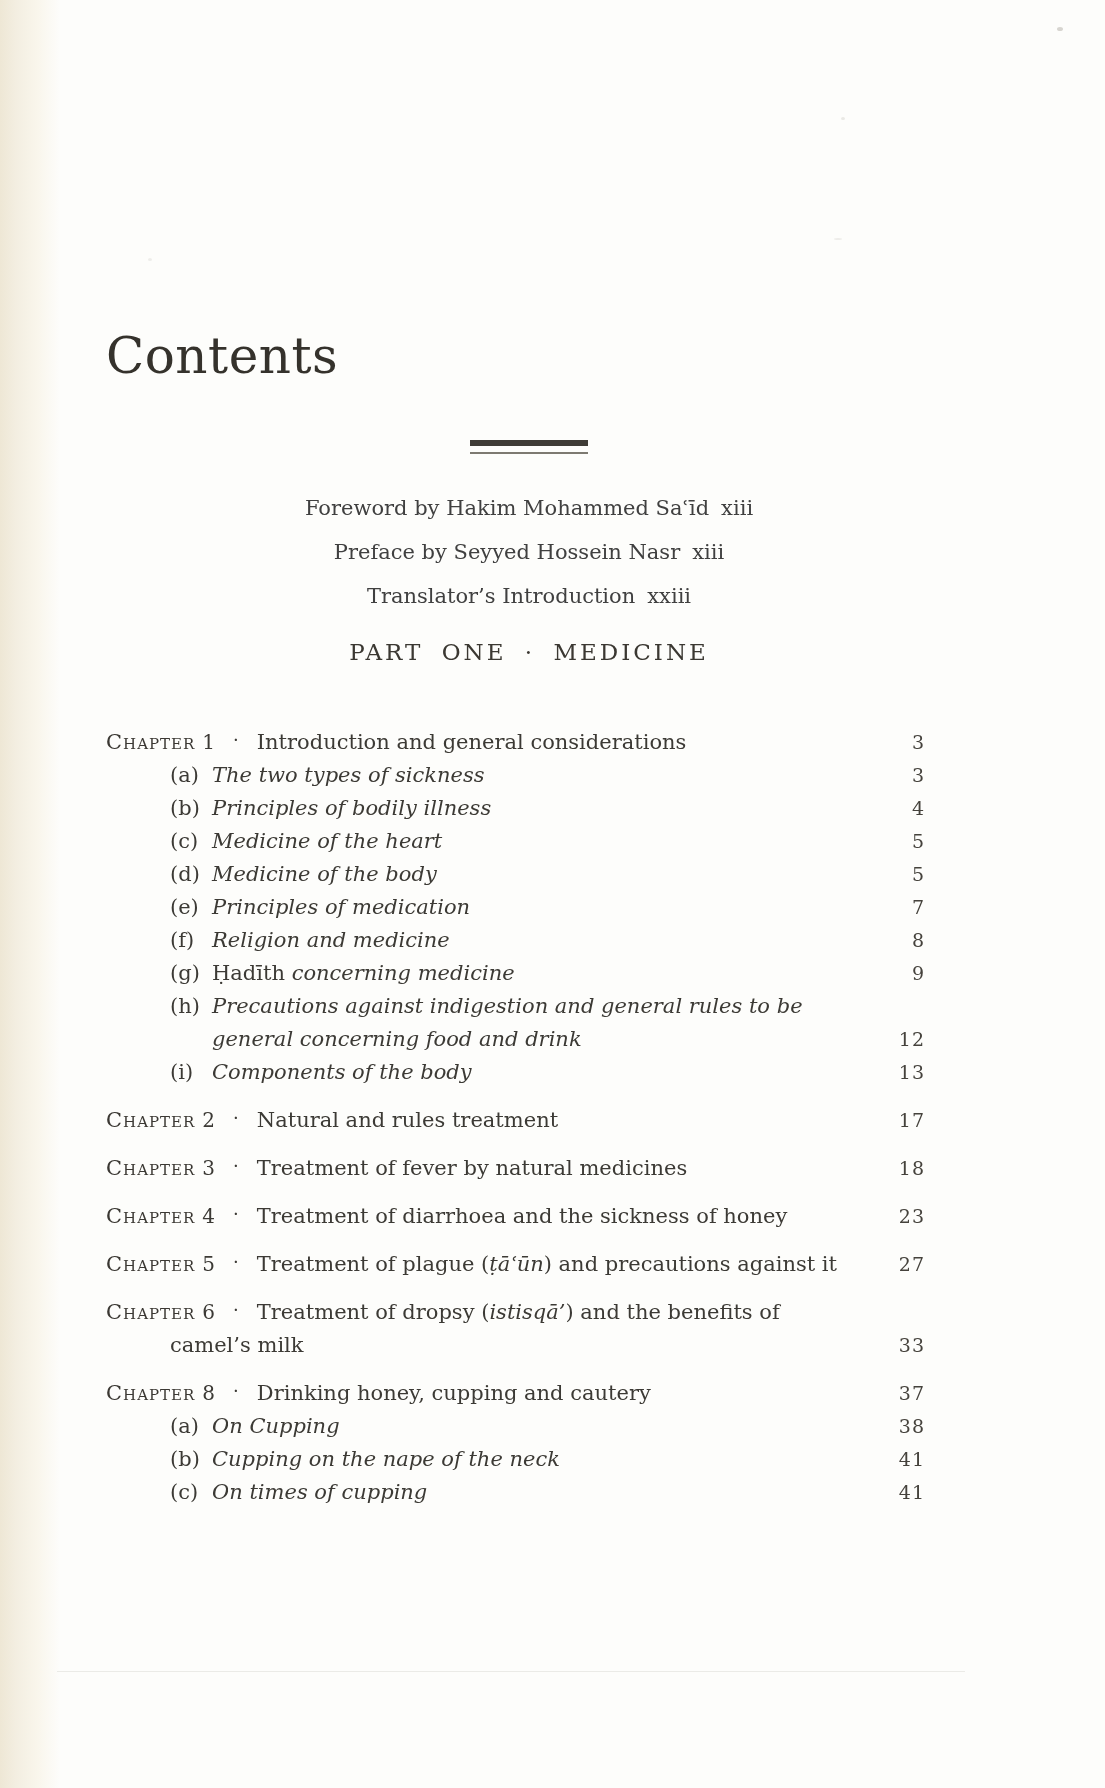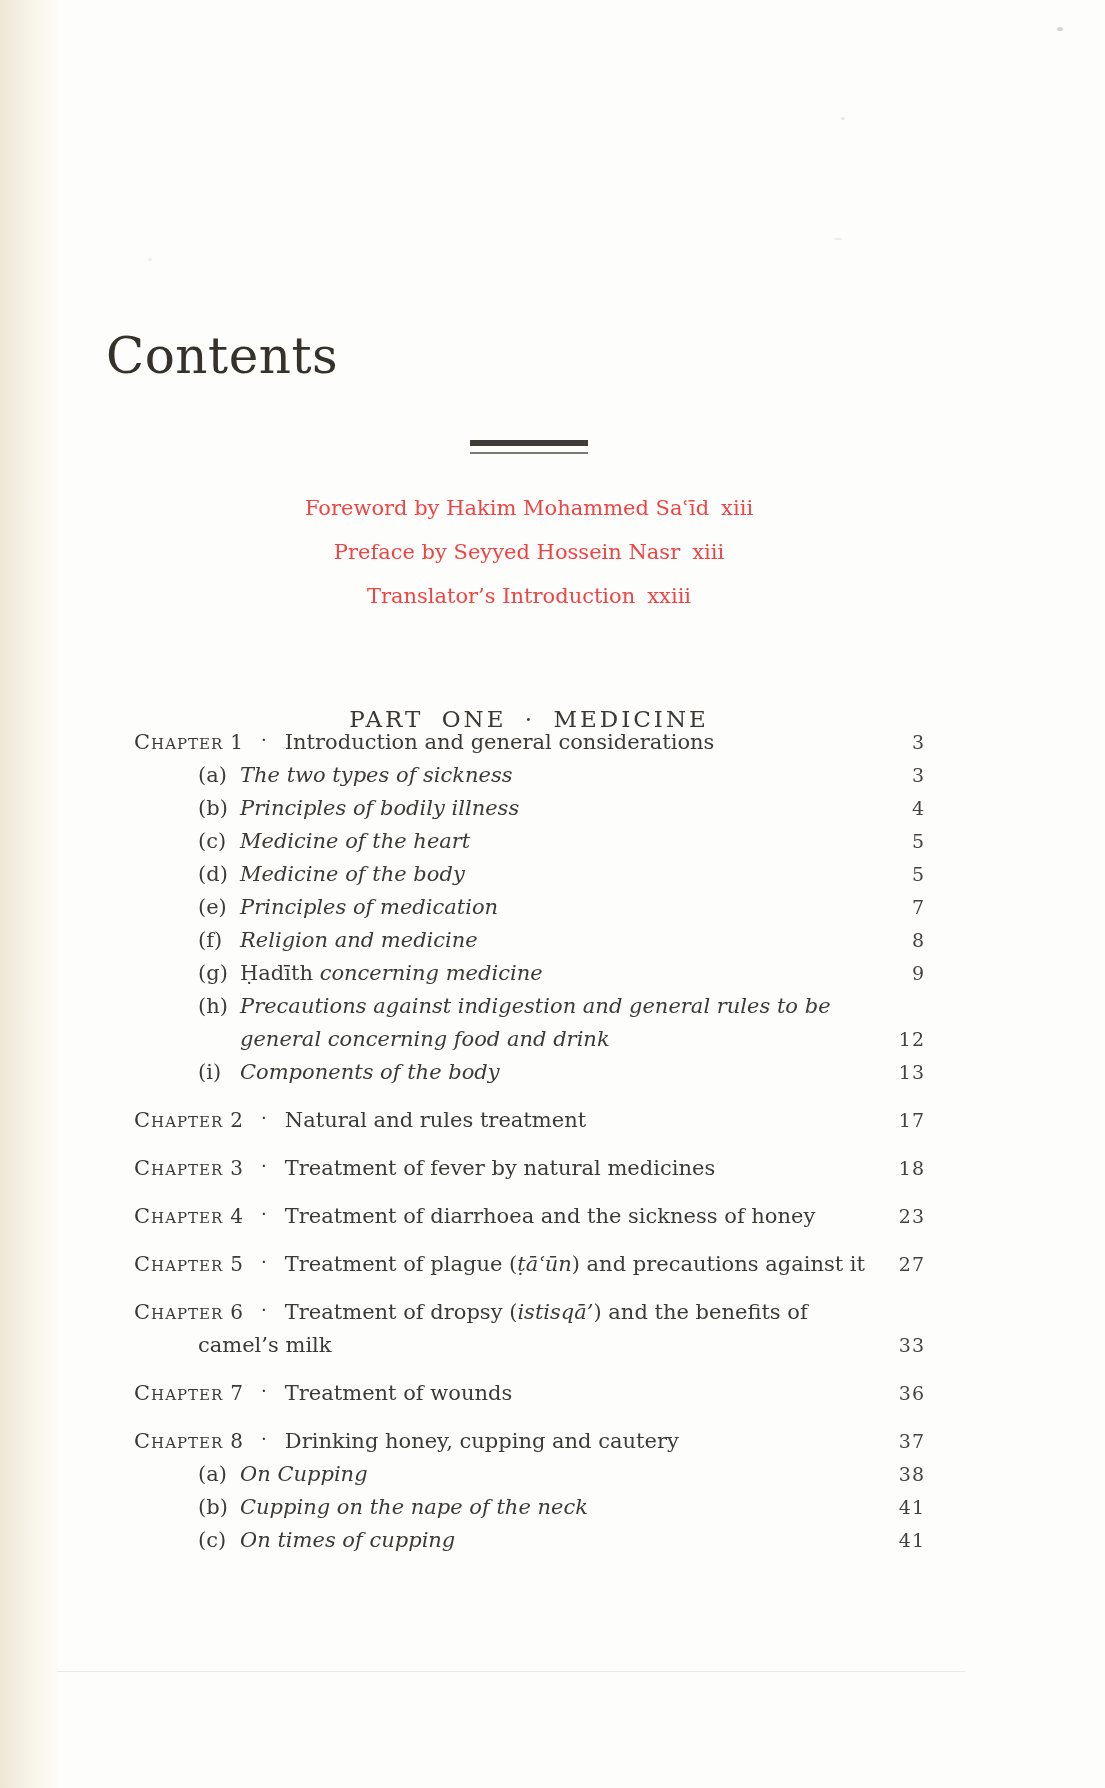--- a/index.html
+++ b/index.html
@@ -20,33 +20,33 @@
   .page-title{
     position:absolute;left:106px;top:330px;width:846px;
     text-align:left;font-size:50px;line-height:1.05;color:#35322c;
     letter-spacing:.5px;
   }
   .title-rule{position:absolute;left:106px;top:440px;width:846px;text-align:center;}
   .title-rule .thick{width:118px;height:6px;background:#3f3c36;margin:0 auto;}
   .title-rule .thin{width:118px;height:2px;background:#7d7a71;margin:6px auto 0;}
 
   .front{position:absolute;left:106px;top:486px;width:846px;text-align:center;
-    font-size:21px;line-height:44px;color:#ef4444;}
+    font-size:21px;line-height:44px;color:#404040;}
   .fm-page{margin-left:12px;}
 
   .part-heading{
-    position:absolute;left:106px;top:706px;width:846px;text-align:center;
+    position:absolute;left:106px;top:639px;width:846px;text-align:center;
     font-size:23px;letter-spacing:3px;word-spacing:8px;color:#3b3832;
   }
 
   .toc{position:absolute;left:106px;top:726px;width:819px;font-size:21px;line-height:33px;}
   .row{display:flex;align-items:flex-end;}
   .row.chapter{margin-top:15px;}
   .row.chapter:first-child{margin-top:0;}
-  .text{flex:1;min-width:0;margin-left:28px;}
+  .text{flex:1;min-width:0;}
   .line1,.cont{white-space:nowrap;overflow:hidden;}
   .chlabel{font-variant-caps:small-caps;letter-spacing:1px;color:#3b3833;}
   .chnum{margin-left:7px;font-size:20px;}
   .sep{display:inline-block;margin:0 18px;transform:translateY(-3px);font-size:18px;}
   .sub .line1{padding-left:64px;}
   .tag{display:inline-block;width:42px;}
   .chcont{padding-left:64px;}
   .subcont{padding-left:106px;}
   .it{font-style:italic;}
   .num{text-align:right;min-width:50px;font-size:19px;letter-spacing:1px;color:#45423c;padding-left:8px;}
@@ -159,26 +159,20 @@
     </div>
     <div class="row chapter">
       <div class="text">
         <div class="line1"><span class="chlabel">Chapter</span><span class="chnum">6</span><span class="sep">·</span><span class="rm">Treatment of dropsy (</span><span class="it">istisqā’</span><span class="rm">) and the benefits of</span></div>
         <div class="cont chcont"><span class="rm">camel’s milk</span></div>
       </div>
       <div class="num">33</div>
     </div>
     <div class="row chapter">
       <div class="text">
-        <div class="line1"><span class="chlabel">Chapter</span><span class="chnum">7</span><span class="sep">·</span><span class="rm">Treatment of wounds</span></div>
-      </div>
-      <div class="num">36</div>
-    </div>
-    <div class="row chapter">
-      <div class="text">
         <div class="line1"><span class="chlabel">Chapter</span><span class="chnum">8</span><span class="sep">·</span><span class="rm">Drinking honey, cupping and cautery</span></div>
       </div>
       <div class="num">37</div>
     </div>
     <div class="row sub">
       <div class="text">
         <div class="line1"><span class="tag">(a)</span><span class="it">On Cupping</span></div>
       </div>
       <div class="num">38</div>
     </div>

